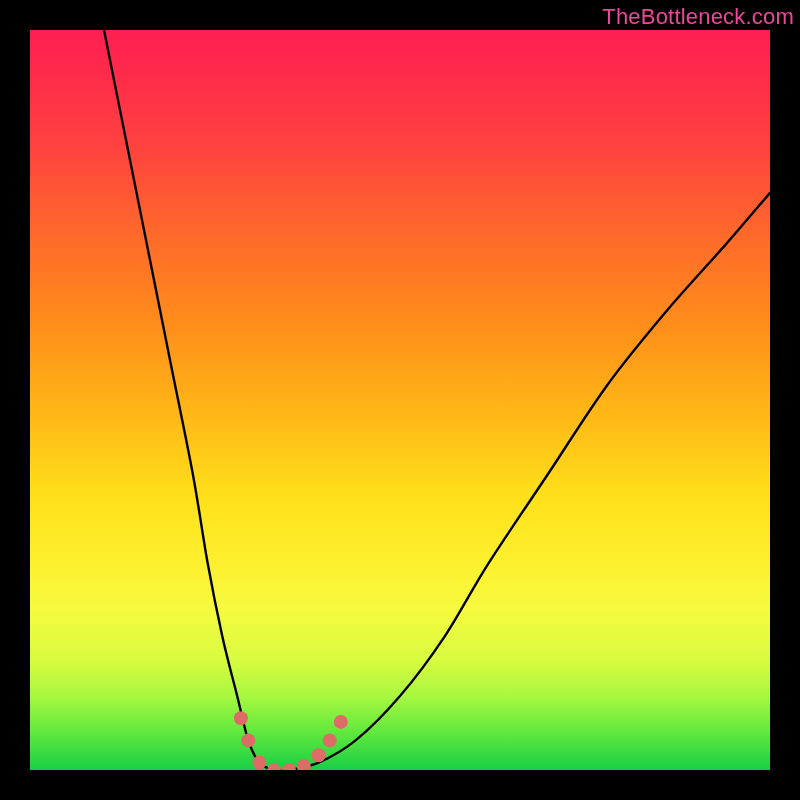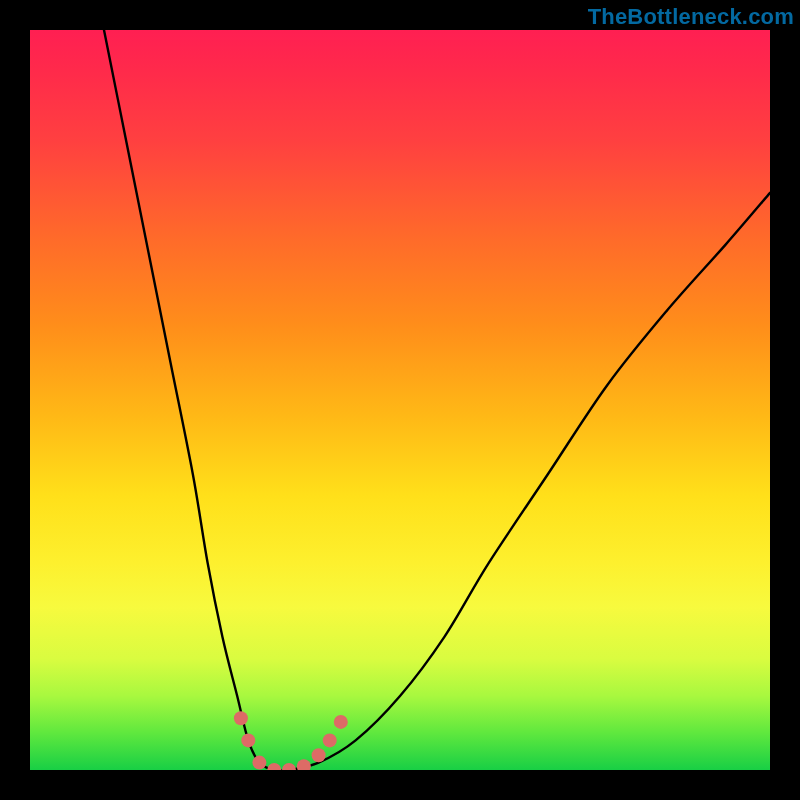--- a/index.html
+++ b/index.html
@@ -37,24 +37,24 @@
       #d9fc40 85%,
       #a8f83f 90%,
       #5fe83e 95%,
       #18cf45 100%
     );
   }
   .watermark {
     position: absolute;
     top: 4px;
     right: 6px;
-    color: #0369a1;
+    color: #ec4899;
     font-size: 22px;
     letter-spacing: 0.2px;
-    font-weight: 700;
+    font-weight: 400;
     z-index: 5;
     margin-left: 44px;
   }
   svg.curve {
     position: absolute;
     left: 0;
     top: 0;
     width: 740px;
     height: 740px;
     z-index: 3;

